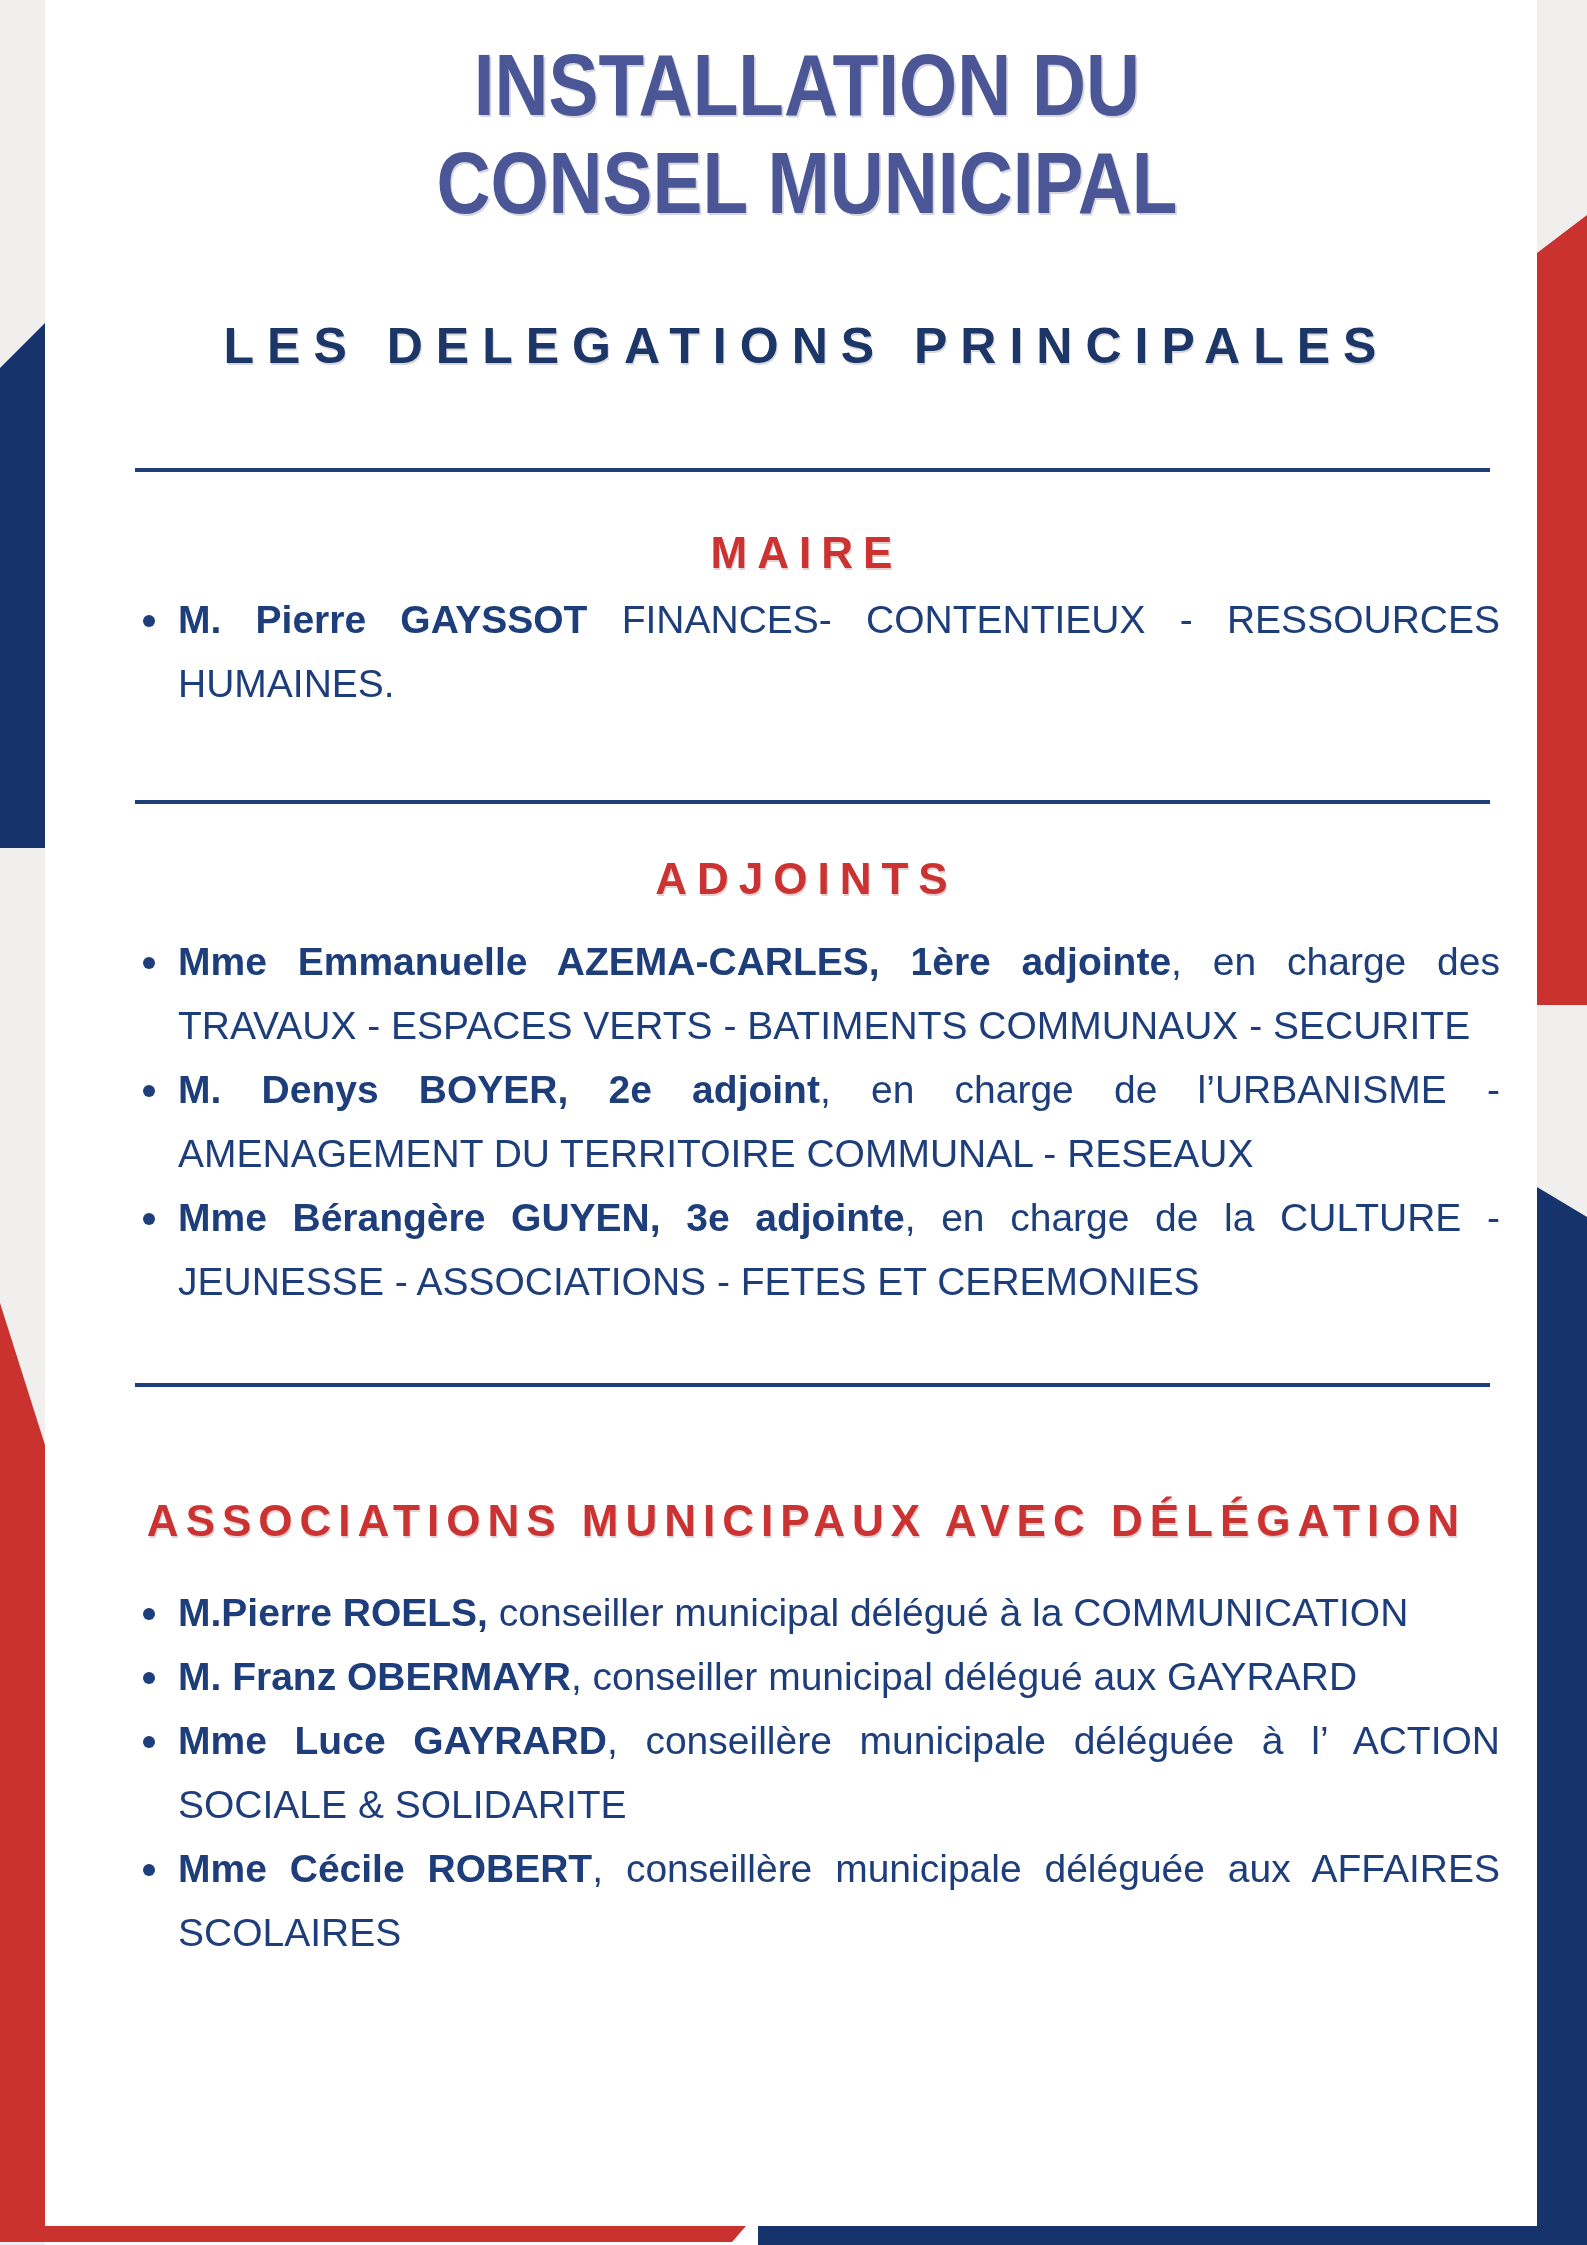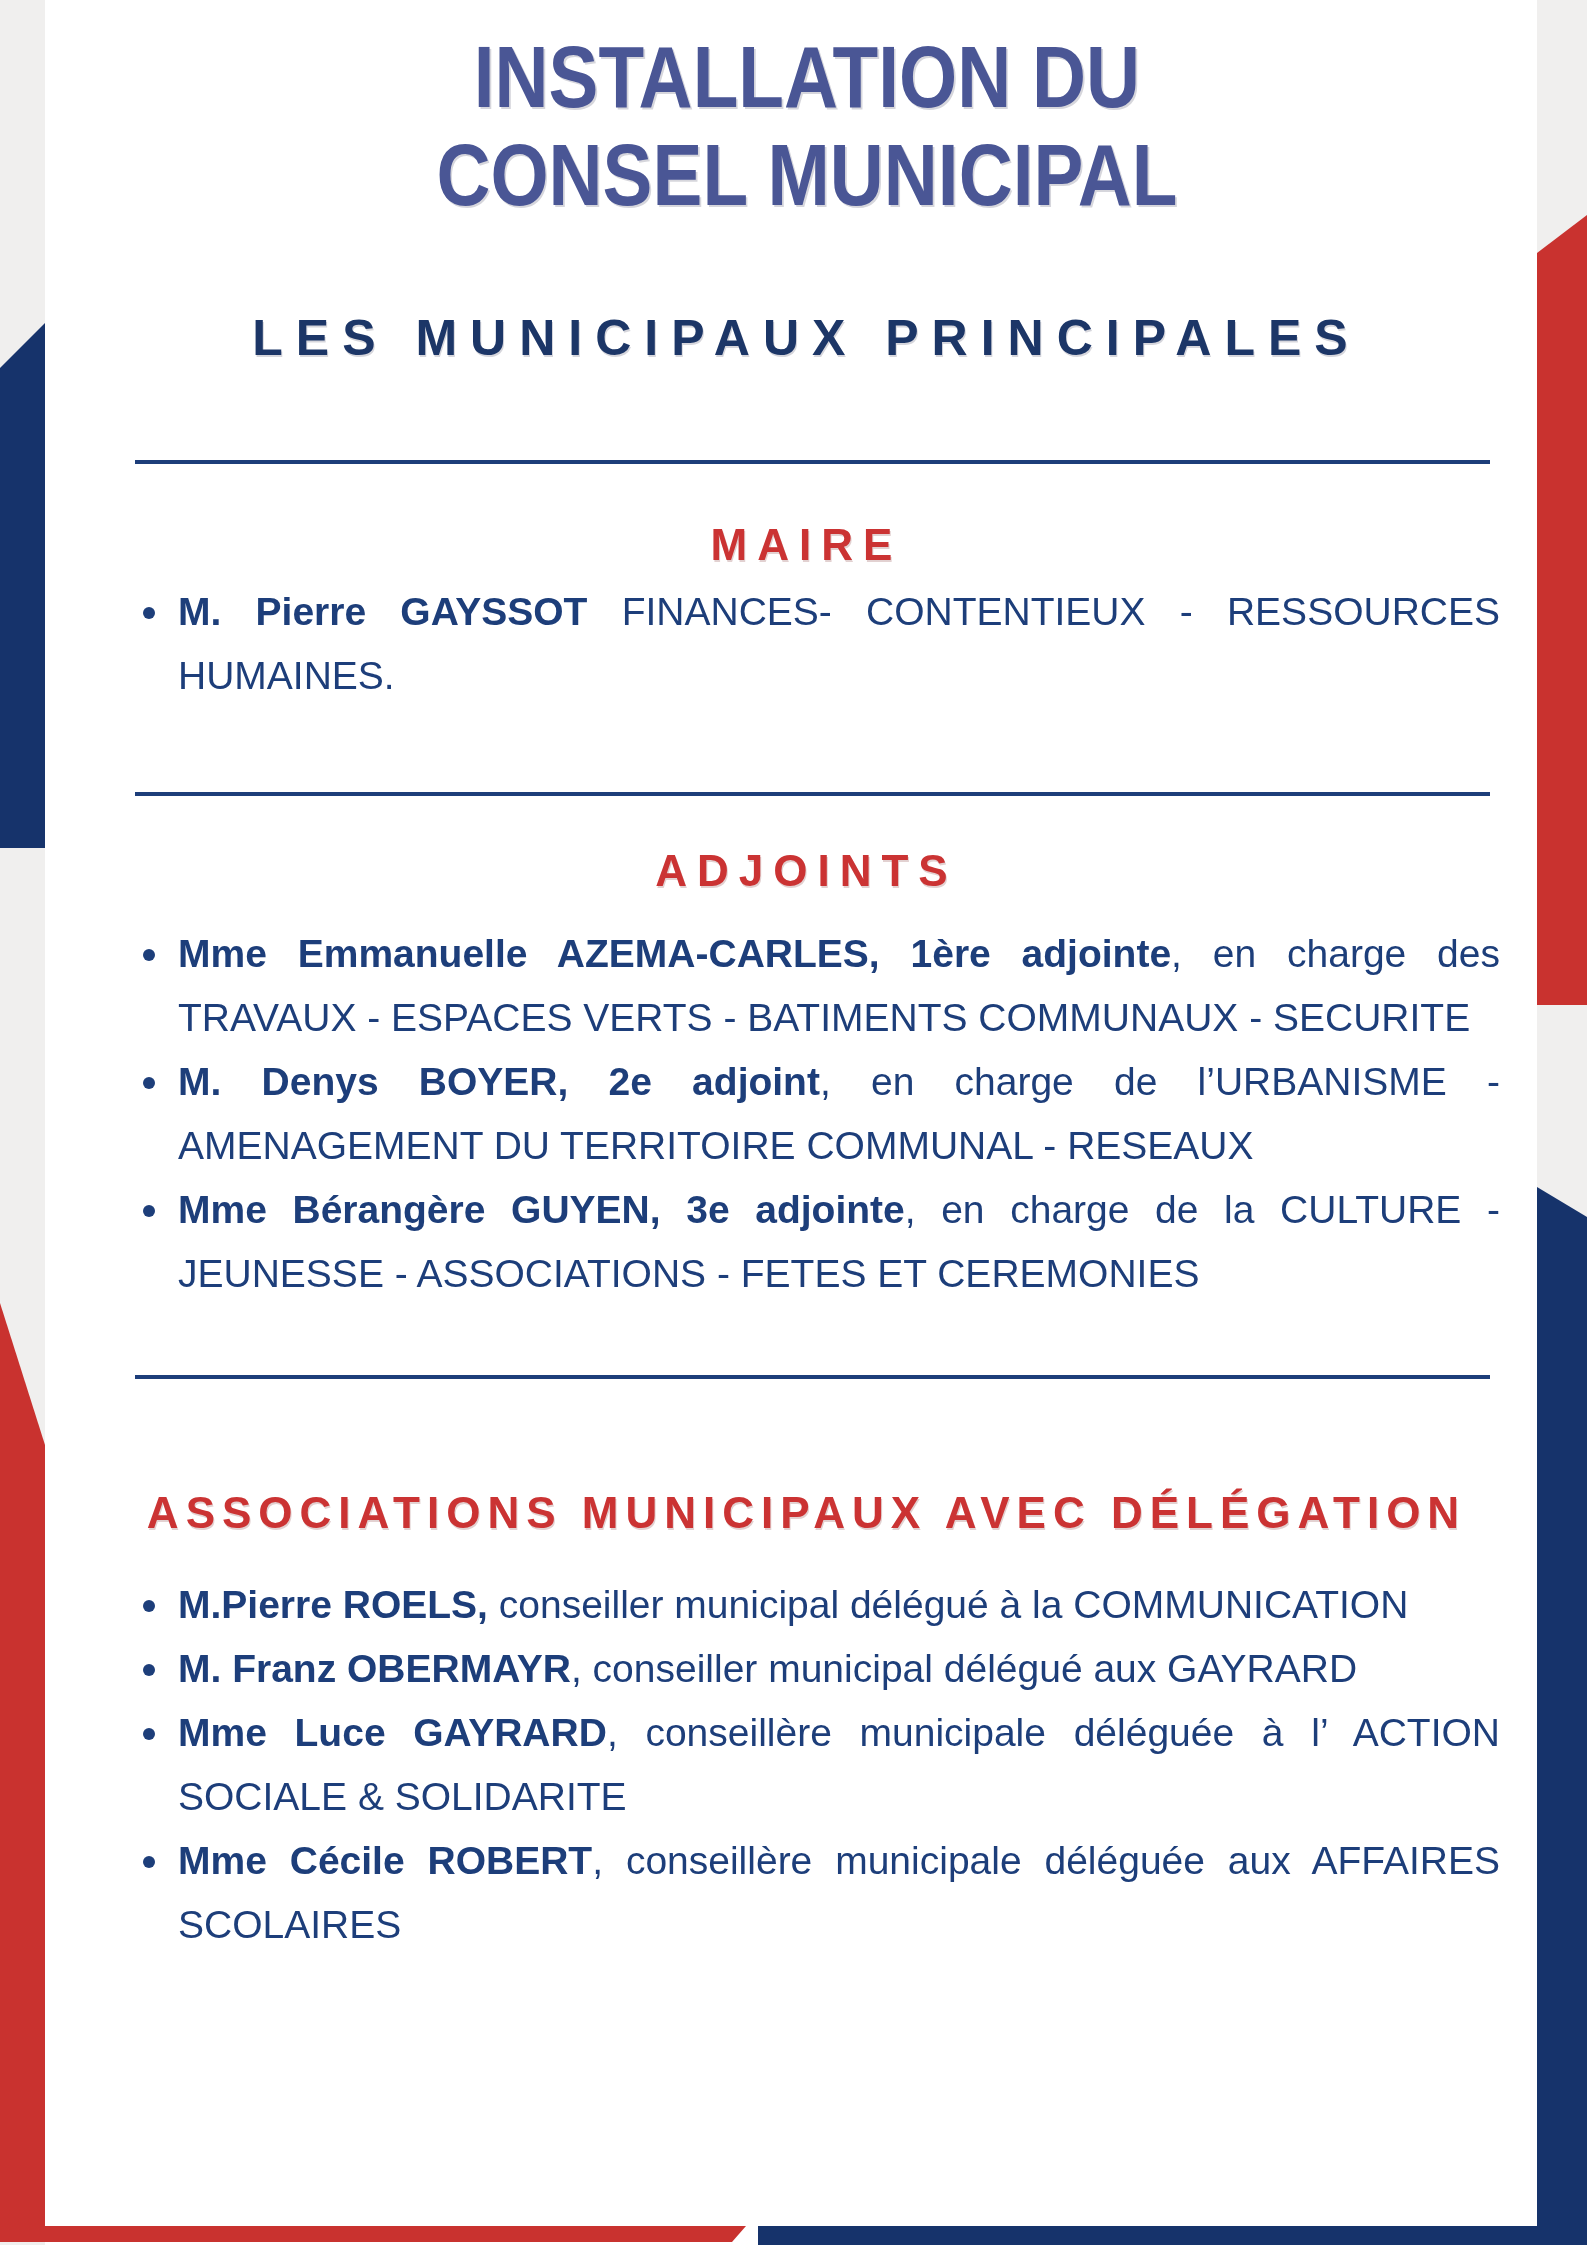--- a/index.html
+++ b/index.html
@@ -19,21 +19,21 @@
     position: absolute; left: 0; top: 0;
     width: 1587px; height: 2245px;
     pointer-events: none;
   }
   .content {
     position: absolute;
     left: 113px; top: 0;
     width: 1387px;
   }
   h1.title {
-    margin: 0; padding-top: 28px;
+    margin: 0; padding-top: 36px;
     font-size: 88px; line-height: 98px;
     font-weight: bold;
     color: #4a5695;
     text-align: center;
     text-shadow: 2px 2px 0 rgba(70,70,95,0.22);
   }
   h1.title .tline {
     display: inline-block;
     transform: scaleX(0.85);
     transform-origin: 50% 50%;
@@ -115,21 +115,21 @@
     <polygon points="0,2226 746,2226 732,2242 0,2242" fill="#c9322f"></polygon>
     <polygon points="758,2226 1587,2226 1587,2245 758,2245" fill="#16336b"></polygon>
   </svg>
 
   <div class="content">
 
     <h1 class="title"><span class="tline">INSTALLATION DU</span><br>
       <span class="tline">CONSEL MUNICIPAL</span>
     </h1>
 
-    <h2 class="subtitle">LES MUNICIPAUX PRINCIPALES</h2>
+    <h2 class="subtitle">LES DELEGATIONS PRINCIPALES</h2>
 
     <div class="rule rule-1"></div>
 
     <h3 class="sec-heading maire-heading">MAIRE</h3>
 
     <ul class="people maire-list">
       <li>
         <span class="dot"></span><span class="person-name">M. Pierre GAYSSOT</span><span class="person-detail"> FINANCES- CONTENTIEUX - RESSOURCES HUMAINES.</span>
       </li>
     </ul>

